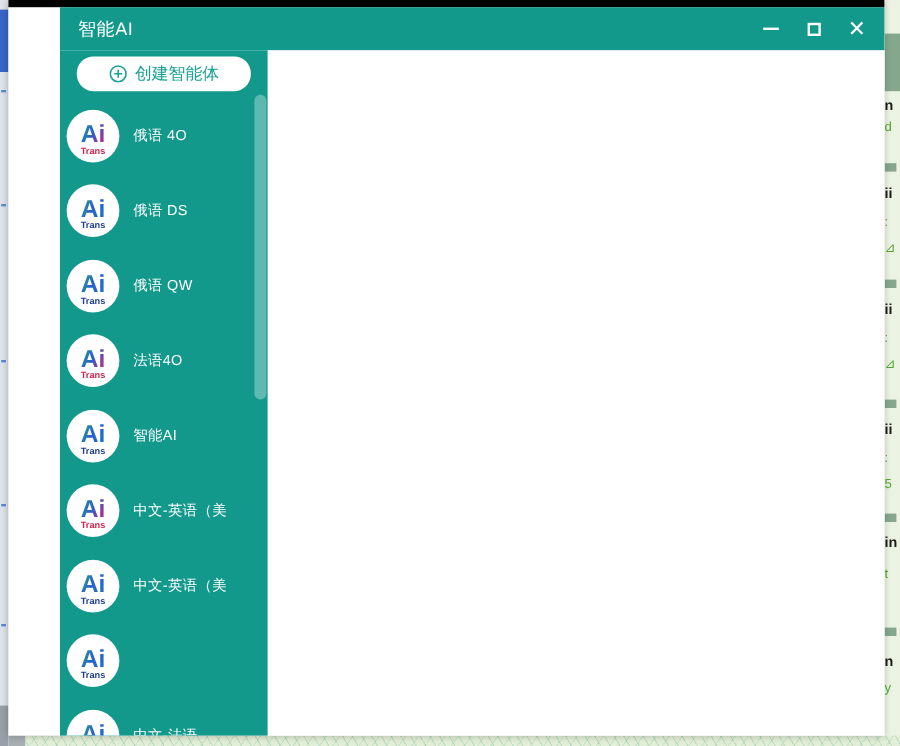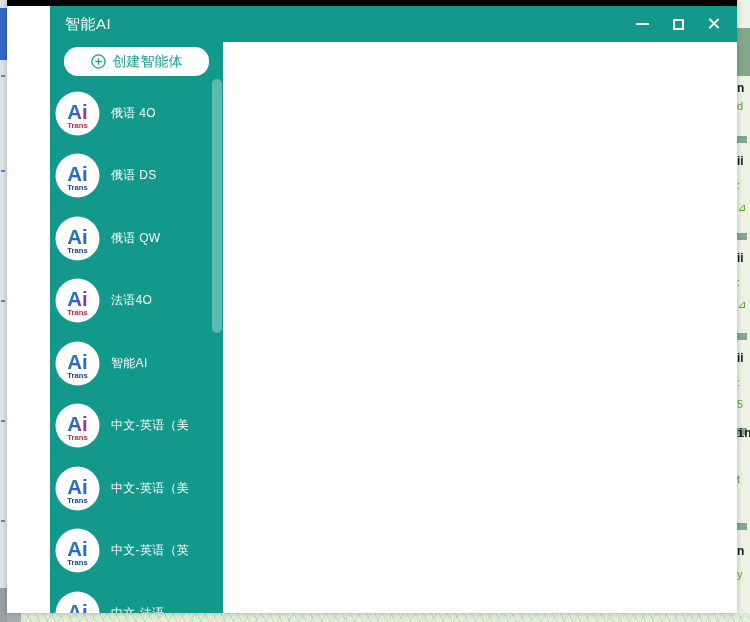--- a/index.html
+++ b/index.html
@@ -142,21 +142,21 @@
   <div class="frag bar" style="top: 333px;"></div>
 
   <div class="frag dark" style="top: 352px;">ii</div>
 
   <div class="frag green" style="top: 377px;">:</div>
 
   <div class="frag green" style="top: 399px;">5</div>
 
   <div class="frag bar" style="top: 428px;"></div>
 
-  <div class="frag dark" style="top: 428px; font-family: Liberation Mono, monospace;">in</div>
+  <div class="frag dark" style="top: 446px;">in</div>
 
   <div class="frag green" style="top: 474px;">t</div>
 
   <div class="frag bar" style="top: 523px;"></div>
 
   <div class="frag dark" style="top: 545px;">n</div>
 
   <div class="frag green" style="top: 569px;">y</div>
 </div>
   <div class="bg-bottom"></div>
@@ -268,21 +268,20 @@
   </div>
 
   <div class="agent-item">
     <span class="agent-icon-wrap">
       <svg class="agent-icon" viewBox="0 0 44 44">
         <circle cx="22" cy="22" r="21.5" fill="#ffffff"></circle>
         <text class="icon-ai" x="22" y="27" text-anchor="middle" font-family="Liberation Sans, DejaVu Sans, sans-serif" font-size="20" font-weight="bold" fill="url(#grad-cool)">Ai</text>
         <text class="icon-trans" x="22" y="36.5" text-anchor="middle" font-family="Liberation Sans, DejaVu Sans, sans-serif" font-size="7.5" font-weight="bold" fill="#1e3f94">Trans</text>
       </svg>
     </span>
-    <span class="agent-label">中文-英语（英</span>
   </div>
 
   <div class="agent-item">
     <span class="agent-icon-wrap">
       <svg class="agent-icon" viewBox="0 0 44 44">
         <circle cx="22" cy="22" r="21.5" fill="#ffffff"></circle>
         <text class="icon-ai" x="22" y="27" text-anchor="middle" font-family="Liberation Sans, DejaVu Sans, sans-serif" font-size="20" font-weight="bold" fill="url(#grad-cool)">Ai</text>
         <text class="icon-trans" x="22" y="36.5" text-anchor="middle" font-family="Liberation Sans, DejaVu Sans, sans-serif" font-size="7.5" font-weight="bold" fill="#1e3f94">Trans</text>
       </svg>
     </span>

